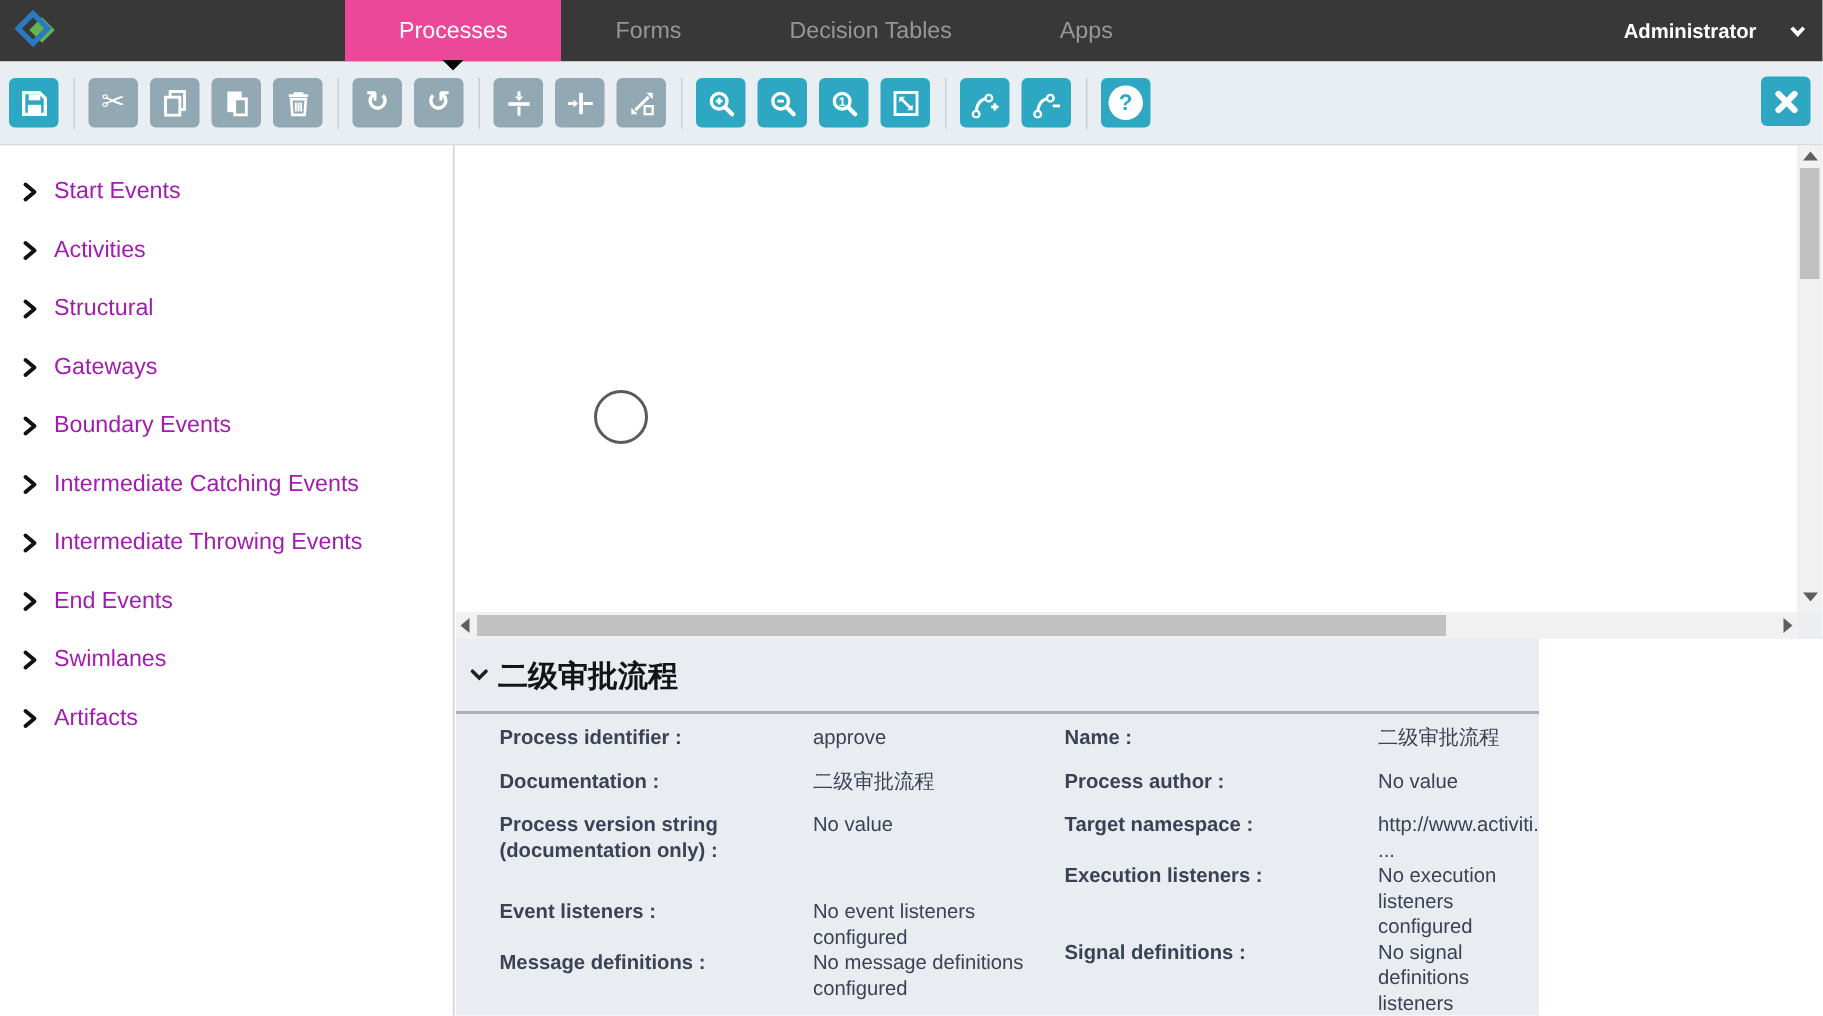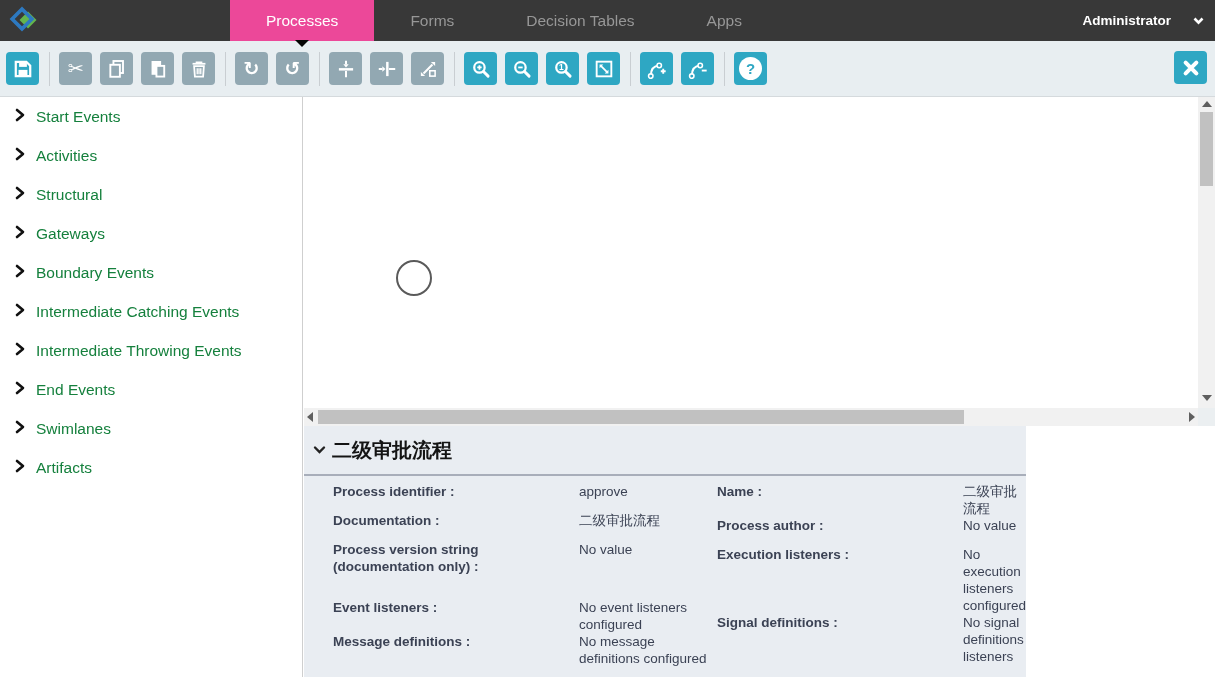--- a/index.html
+++ b/index.html
@@ -28,22 +28,22 @@
   .tbtn.off{--bg:#92a8b2;background:#92a8b2;}
   .bgf{fill:var(--bg);}
   .tsep{width:1px;height:34px;background:#c9ced2;margin:0 9px 0 2px;flex:0 0 auto;}
   .glyph{color:#fff;font-size:19px;line-height:1;font-weight:bold;font-family:"DejaVu Sans",sans-serif;}
   .help-disc{width:23px;height:23px;border-radius:50%;background:#fff;display:flex;align-items:center;justify-content:center;}
   .help-disc span{color:#2ea7c3;font-size:15px;font-weight:800;}
   .tbtn-close{position:absolute;right:8px;top:51px;z-index:5;margin:0;}
   
   .sidebar{position:absolute;left:0;top:97px;width:303px;bottom:0;background:#fff;
     border-right:1px solid #cfcfcf;box-sizing:border-box;padding-top:11px;}
-  .side-item{height:39px;display:flex;align-items:flex-start;gap:10px;padding-left:14px;
-    font-size:15.5px;color:#15803d;cursor:pointer;}
+  .side-item{height:39px;display:flex;align-items:center;gap:10px;padding-left:14px;
+    font-size:15.5px;color:#a21caf;cursor:pointer;}
   
   .canvas{position:absolute;left:304px;top:97px;width:894px;height:311px;background:#fff;}
   .start-event{position:absolute;left:92px;top:163px;width:32px;height:32px;border:2px solid #5a5a5a;border-radius:50%;background:#fff;}
   
   .vscroll{position:absolute;left:1198px;top:97px;width:17px;height:311px;background:#f1f1f1;}
   .vthumb{position:absolute;left:2px;top:15px;width:13px;height:74px;background:#c1c1c1;}
   .hscroll{position:absolute;left:304px;top:408px;width:894px;height:18px;background:#f1f1f1;}
   .hthumb{position:absolute;left:14px;top:2px;width:646px;height:14px;background:#c1c1c1;}
   .sb-corner{position:absolute;left:1198px;top:408px;width:17px;height:18px;background:#ebeff1;}
   .arr{position:absolute;width:0;height:0;}
@@ -52,21 +52,21 @@
   .arr-left{left:3px;top:4px;border-top:5px solid transparent;border-bottom:5px solid transparent;border-right:6px solid #5f5f5f;}
   .arr-right{right:3px;top:4px;border-top:5px solid transparent;border-bottom:5px solid transparent;border-left:6px solid #5f5f5f;}
   
   .panel{position:absolute;left:304px;top:426px;width:722px;bottom:0;background:#e9edf2;}
   .panel-head{height:50px;display:flex;align-items:center;gap:6px;padding-left:9px;
     border-bottom:2px solid #a8aeba;box-sizing:border-box;cursor:pointer;}
   .panel-title{font-size:20px;font-weight:bold;color:#141414;}
   .prop-grid{display:flex;padding-top:7px;}
   .pcol-left{width:456px;box-sizing:border-box;padding-left:29px;}
   .pcol-right{flex:1;box-sizing:border-box;padding-left:9px;}
-  .prow{display:flex;align-items:flex-start;min-height:29px;gap:37px;}
+  .prow{display:flex;align-items:flex-start;min-height:29px;}
   .prow-tall{min-height:46px;margin-bottom:12px;}
   .plabel{width:209px;flex:0 0 auto;padding-right:8px;box-sizing:border-box;
     font-size:13.5px;font-weight:bold;color:#3b4254;line-height:17px;}
   .pvalue{flex:1;font-size:13.5px;color:#3b4254;line-height:17px;cursor:pointer;}
 </style>
 </head>
 <body>
 
 <div class="nav">
   <svg class="nav-logo" viewBox="0 0 30 30">
@@ -339,20 +339,24 @@
     <div class="pcol-right">
       <div class="prow">
         <div class="plabel">Name :</div>
         <div class="pvalue">二级审批流程</div>
       </div>
       <div class="prow">
         <div class="plabel">Process author :</div>
         <div class="pvalue">No value</div>
       </div>
       <div class="prow">
+        <div class="plabel">Target namespace :</div>
+        <div class="pvalue">http://www.activiti. ...</div>
+      </div>
+      <div class="prow">
         <div class="plabel">Execution listeners :</div>
         <div class="pvalue">No execution listeners configured</div>
       </div>
       <div class="prow">
         <div class="plabel">Signal definitions :</div>
         <div class="pvalue">No signal definitions listeners</div>
       </div>
     </div>
   </div>
 </div>

